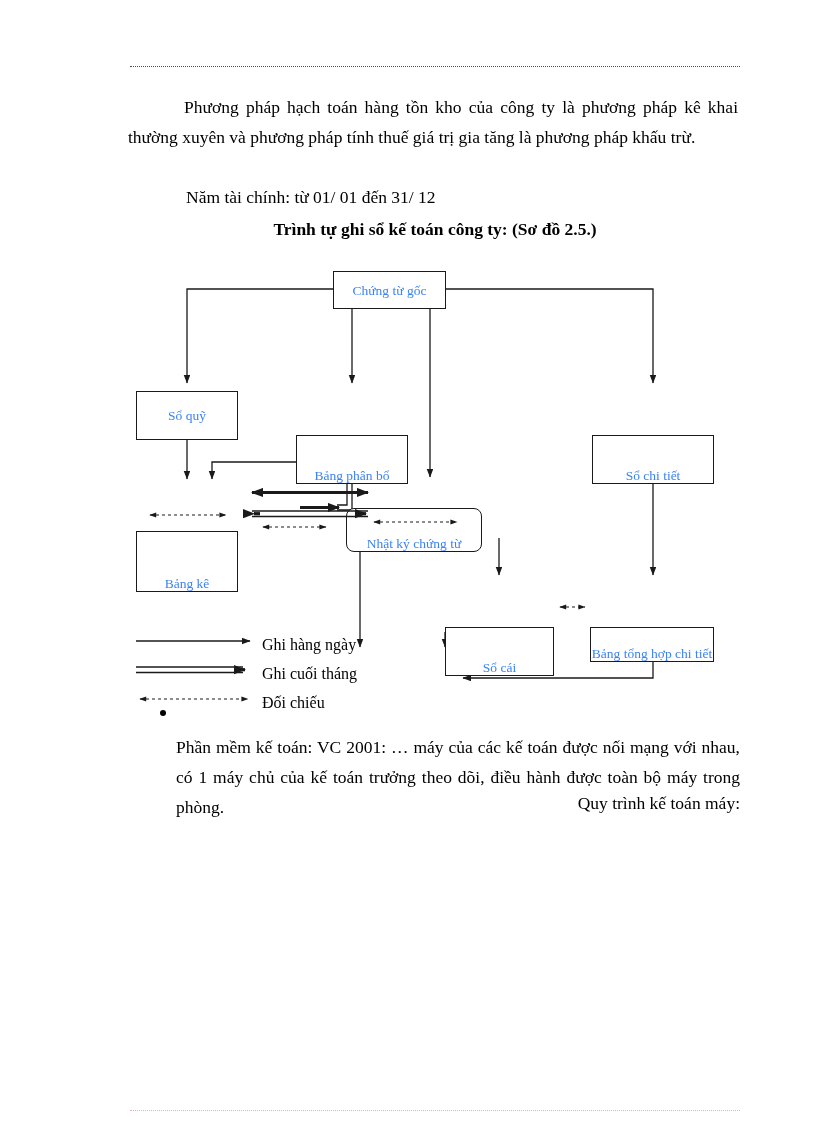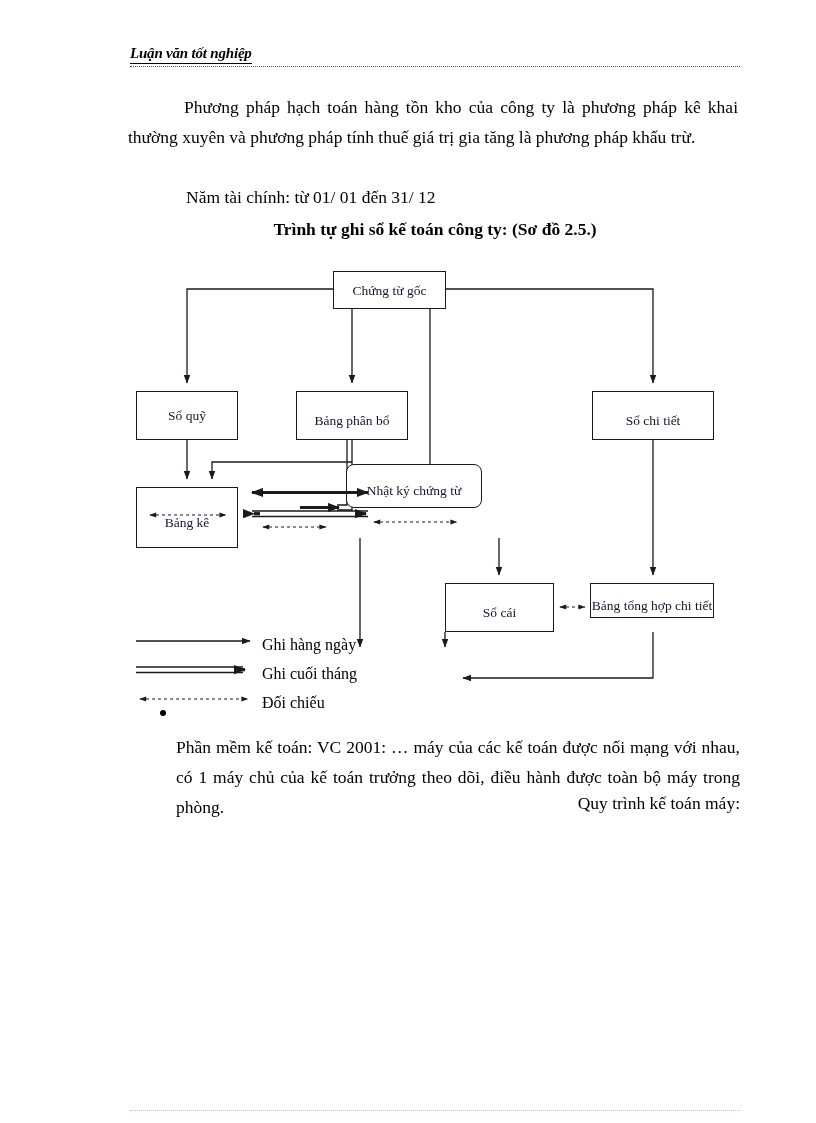--- a/index.html
+++ b/index.html
@@ -104,24 +104,24 @@
     box-sizing: border-box;
     border: 1.3px solid #1a1a1a;
     background: #ffffff;
     display: flex;
     align-items: center;
     justify-content: center;
     text-align: center;
     font-family: "Liberation Serif", "DejaVu Serif", serif;
     font-size: 13.5px;
     line-height: 15px;
-    color: #0f172a;
+    color: #3b82f6;
     z-index: 5;
   }
-  .node.tall-label { align-items: center; padding-top: 9px; }
+  .node.tall-label { align-items: flex-end; padding-top: 9px; margin-top: 44px; }
   .node .nlabel { display: block; }
 
   
   #node-chung-tu-goc { left: 333px; top: 271px; width: 113px; height: 38px; }
   #node-so-quy       { left: 136px; top: 391px; width: 102px; height: 49px; }
   #node-bang-phan-bo { left: 296px; top: 391px; width: 112px; height: 49px; }
   #node-so-chi-tiet  { left: 592px; top: 391px; width: 122px; height: 49px; }
   #node-bang-ke      { left: 136px; top: 487px; width: 102px; height: 61px; }
   #node-nhat-ky      { left: 346px; top: 464px; width: 136px; height: 44px; border-radius: 8px; }
   #node-so-cai       { left: 445px; top: 583px; width: 109px; height: 49px; }
@@ -148,23 +148,20 @@
   }
   svg.wires-over {
     z-index: 8;
   }
 </style>
 </head>
 <body>
 
 <div class="page">
 
-  <div class="header">
-    <span class="header-title">Luận văn tốt nghiệp</span>
-  </div>
   <div class="header-rule"></div>
 
   <div class="para p1">Phương pháp hạch toán hàng tồn kho của công ty là phương pháp kê khai thường xuyên và phương pháp tính thuế giá trị gia tăng là phương pháp khấu trừ.</div>
   <div class="para p2">Năm tài chính: từ 01/ 01 đến 31/ 12</div>
   <div class="heading-center">Trình tự ghi sổ kế toán công ty: (Sơ đồ 2.5.)</div>
 
   <div class="diagram">
 
     <svg class="wires" viewBox="0 0 816 1123">
       <defs>

